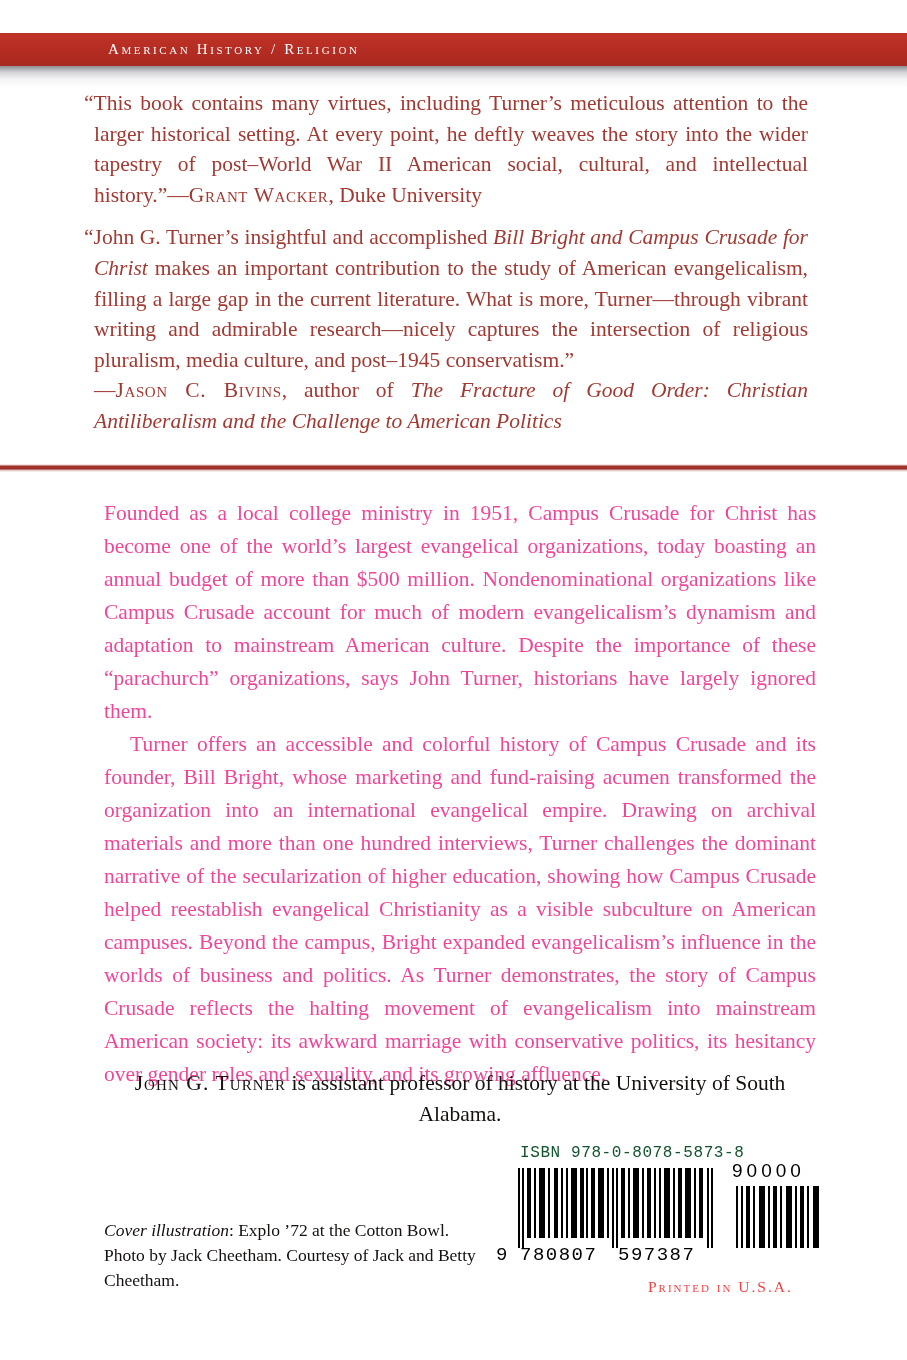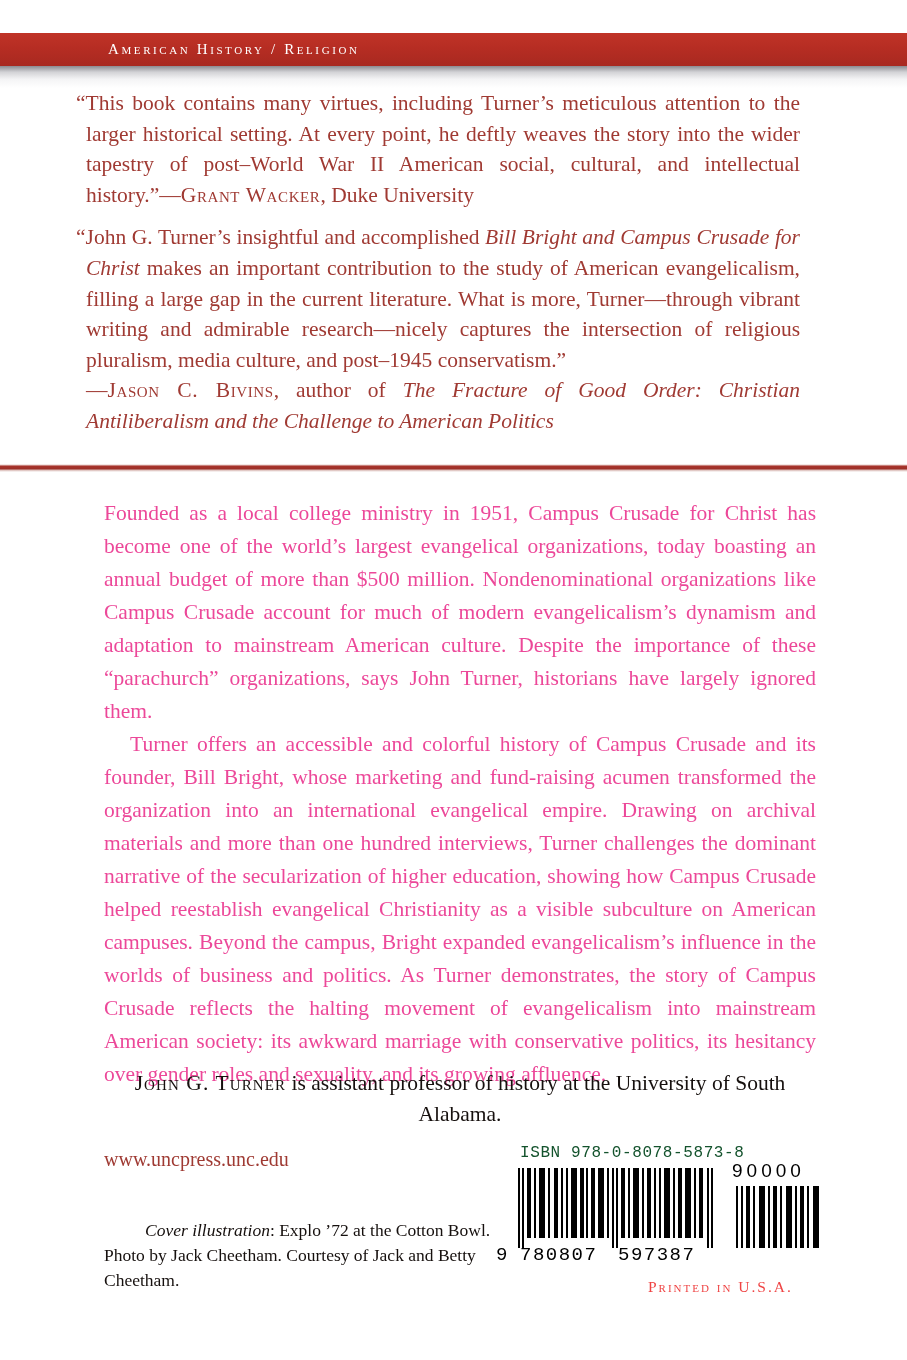--- a/index.html
+++ b/index.html
@@ -42,21 +42,21 @@
     top: 66px;
     left: 0;
     width: 907px;
     height: 22px;
     background: linear-gradient(to bottom, rgba(90,90,98,0.70) 0%, rgba(150,150,158,0.42) 28%, rgba(200,200,206,0.20) 60%, rgba(255,255,255,0) 100%);
   }
 
   
   .blurbs {
     position: absolute;
-    left: 76px;
+    left: 84px;
     top: 88px;
     width: 724px;
     color: #a03a33;
     font-size: 21.5px;
     line-height: 30.6px;
     text-align: justify;
   }
   .blurb {
     margin: 0 0 12px 0;
     text-indent: -10px;
@@ -137,21 +137,21 @@
   
   .credit {
     position: absolute;
     left: 104px;
     top: 1218px;
     width: 390px;
     color: #16100e;
     font-size: 17.5px;
     line-height: 25px;
   }
-  .credit i { font-style: italic; margin-left: 41px; }
+  .credit i { font-style: italic; }
 
   
   .barcode-zone {
     position: absolute;
     left: 496px;
     top: 1144px;
     width: 330px;
     height: 160px;
   }
   .isbn-text {
@@ -241,21 +241,20 @@
 <div class="rule"></div>
 
 <div class="body-copy">
   <p>Founded as a local college ministry in 1951, Campus Crusade for Christ has become one of the world’s largest evangelical organizations, today boasting an annual budget of more than $500 million. Nondenominational organizations like Campus Crusade account for much of modern evangelicalism’s dynamism and adaptation to mainstream American culture. Despite the importance of these “parachurch” organizations, says John Turner, historians have largely ignored them.</p>
   <p class="indent">Turner offers an accessible and colorful history of Campus Crusade and its founder, Bill Bright, whose marketing and fund-raising acumen transformed the organization into an international evangelical empire. Drawing on archival materials and more than one hundred interviews, Turner challenges the dominant narrative of the secularization of higher education, showing how Campus Crusade helped reestablish evangelical Christianity as a visible subculture on American campuses. Beyond the campus, Bright expanded evangelicalism’s influence in the worlds of business and politics. As Turner demonstrates, the story of Campus Crusade reflects the halting movement of evangelicalism into mainstream American society: its awkward marriage with conservative politics, its hesitancy over gender roles and sexuality, and its growing affluence.</p>
 </div>
 
 <div class="bio"><span class="sc">John G. Turner</span><span> is assistant professor of history at the University of South Alabama.</span></div>
 
 <div class="publisher">
-  <span class="url">www.uncpress.unc.edu</span>
 </div>
 
 <div class="credit"><i>Cover illustration</i><span>: Explo ’72 at the Cotton Bowl. Photo by Jack Cheetham. Courtesy of Jack and Betty Cheetham.</span></div>
 
 <div class="barcode-zone">
   <div class="isbn-text">ISBN  978-0-8078-5873-8</div>
 
   <div class="ean-main">
     <svg class="bars" width="203" height="80" viewBox="0 0 203 80">
       <rect x="0" y="0" width="203" height="80" fill="#ffffff"></rect>

